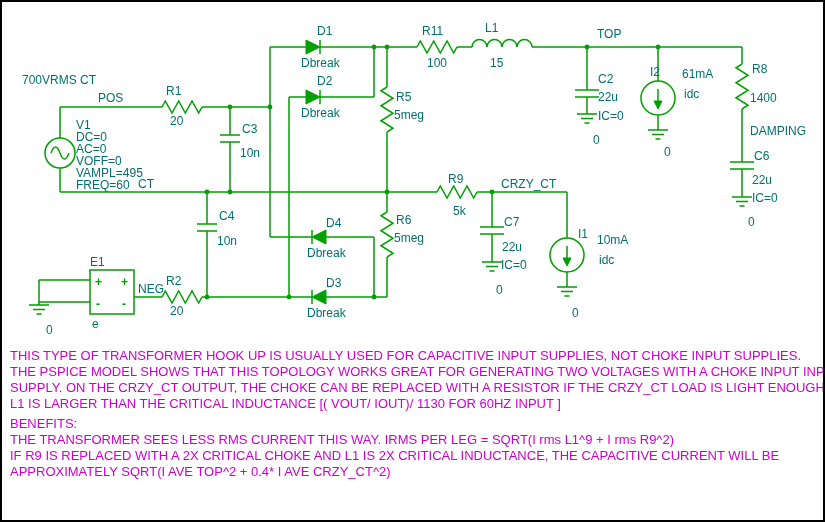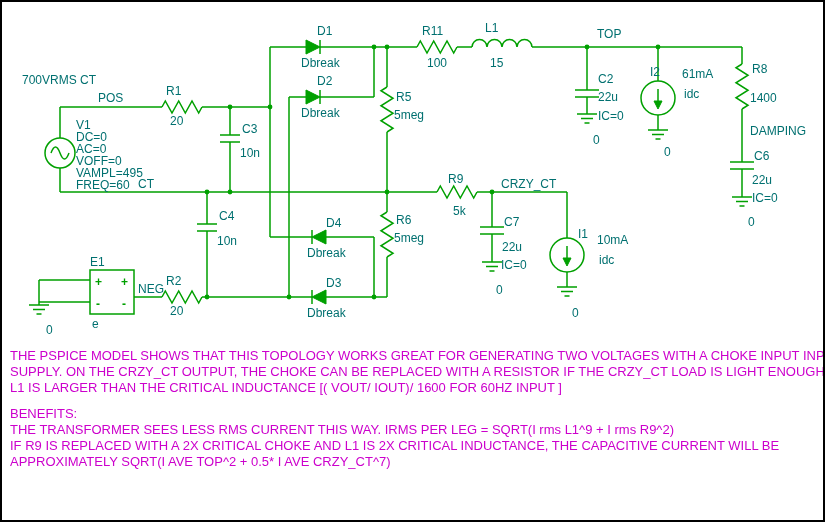--- a/index.html
+++ b/index.html
@@ -13,21 +13,21 @@
   .sym{stroke:#00A000;stroke-width:1.5;fill:none;}
   .symfill{fill:#00A000;stroke:#00A000;stroke-width:1;}
   .dot{fill:#00A000;stroke:none;}
   .sch-text{font:12px "Liberation Sans",sans-serif;fill:#007070;}
   .sch-sym{font:12px "Liberation Sans",sans-serif;fill:#00A000;font-weight:bold;}
   .notes{
     position:absolute;left:8px;top:346px;width:810px;
     font:13px "Liberation Sans",sans-serif;color:#CC00CC;
     line-height:16px;white-space:nowrap;
   }
-  .para2{margin-top:10px;}
+  .para2{margin-top:4px;}
 </style>
 </head>
 <body>
 
 <div class="frame">
 
   <svg width="825" height="340" viewBox="0 0 825 340">
 
     <g>
       <path class="wire" d="M58,105 H160 M200,105 H268"></path>
@@ -234,22 +234,23 @@
       <text class="sch-text" x="136" y="186">CT</text>
       <text class="sch-text" x="136" y="291">NEG</text>
       <text class="sch-text" x="595" y="36">TOP</text>
       <text class="sch-text" x="499" y="186">CRZY_CT</text>
       <text class="sch-text" x="748" y="133">DAMPING</text>
     </g>
 
   </svg>
 
   <div class="notes">
+    <div>THIS TYPE OF TRANSFORMER HOOK UP IS USUALLY USED FOR CAPACITIVE INPUT SUPPLIES, NOT CHOKE INPUT SUPPLIES.</div>
     <div>THE PSPICE MODEL SHOWS THAT THIS TOPOLOGY WORKS GREAT FOR GENERATING TWO VOLTAGES WITH A CHOKE INPUT INPUT</div>
     <div>SUPPLY. ON THE CRZY_CT OUTPUT, THE CHOKE CAN BE REPLACED WITH A RESISTOR IF THE CRZY_CT LOAD IS LIGHT ENOUGH AND</div>
-    <div>L1 IS LARGER THAN THE CRITICAL INDUCTANCE [( VOUT/ IOUT)/ 1600 FOR 60HZ INPUT ]</div>
+    <div>L1 IS LARGER THAN THE CRITICAL INDUCTANCE [( VOUT/ IOUT)/ 1130 FOR 60HZ INPUT ]</div>
     <div class="para2">BENEFITS:</div>
     <div>THE TRANSFORMER SEES LESS RMS CURRENT THIS WAY. IRMS PER LEG = SQRT(I rms L1^9 + I rms R9^2)</div>
     <div>IF R9 IS REPLACED WITH A 2X CRITICAL CHOKE AND L1 IS 2X CRITICAL INDUCTANCE, THE CAPACITIVE CURRENT WILL BE</div>
-    <div>APPROXIMATELY SQRT(I AVE TOP^2 + 0.5* I AVE CRZY_CT^7)</div>
+    <div>APPROXIMATELY SQRT(I AVE TOP^2 + 0.4* I AVE CRZY_CT^2)</div>
   </div>
 
 </div>
 
 </body></html>

